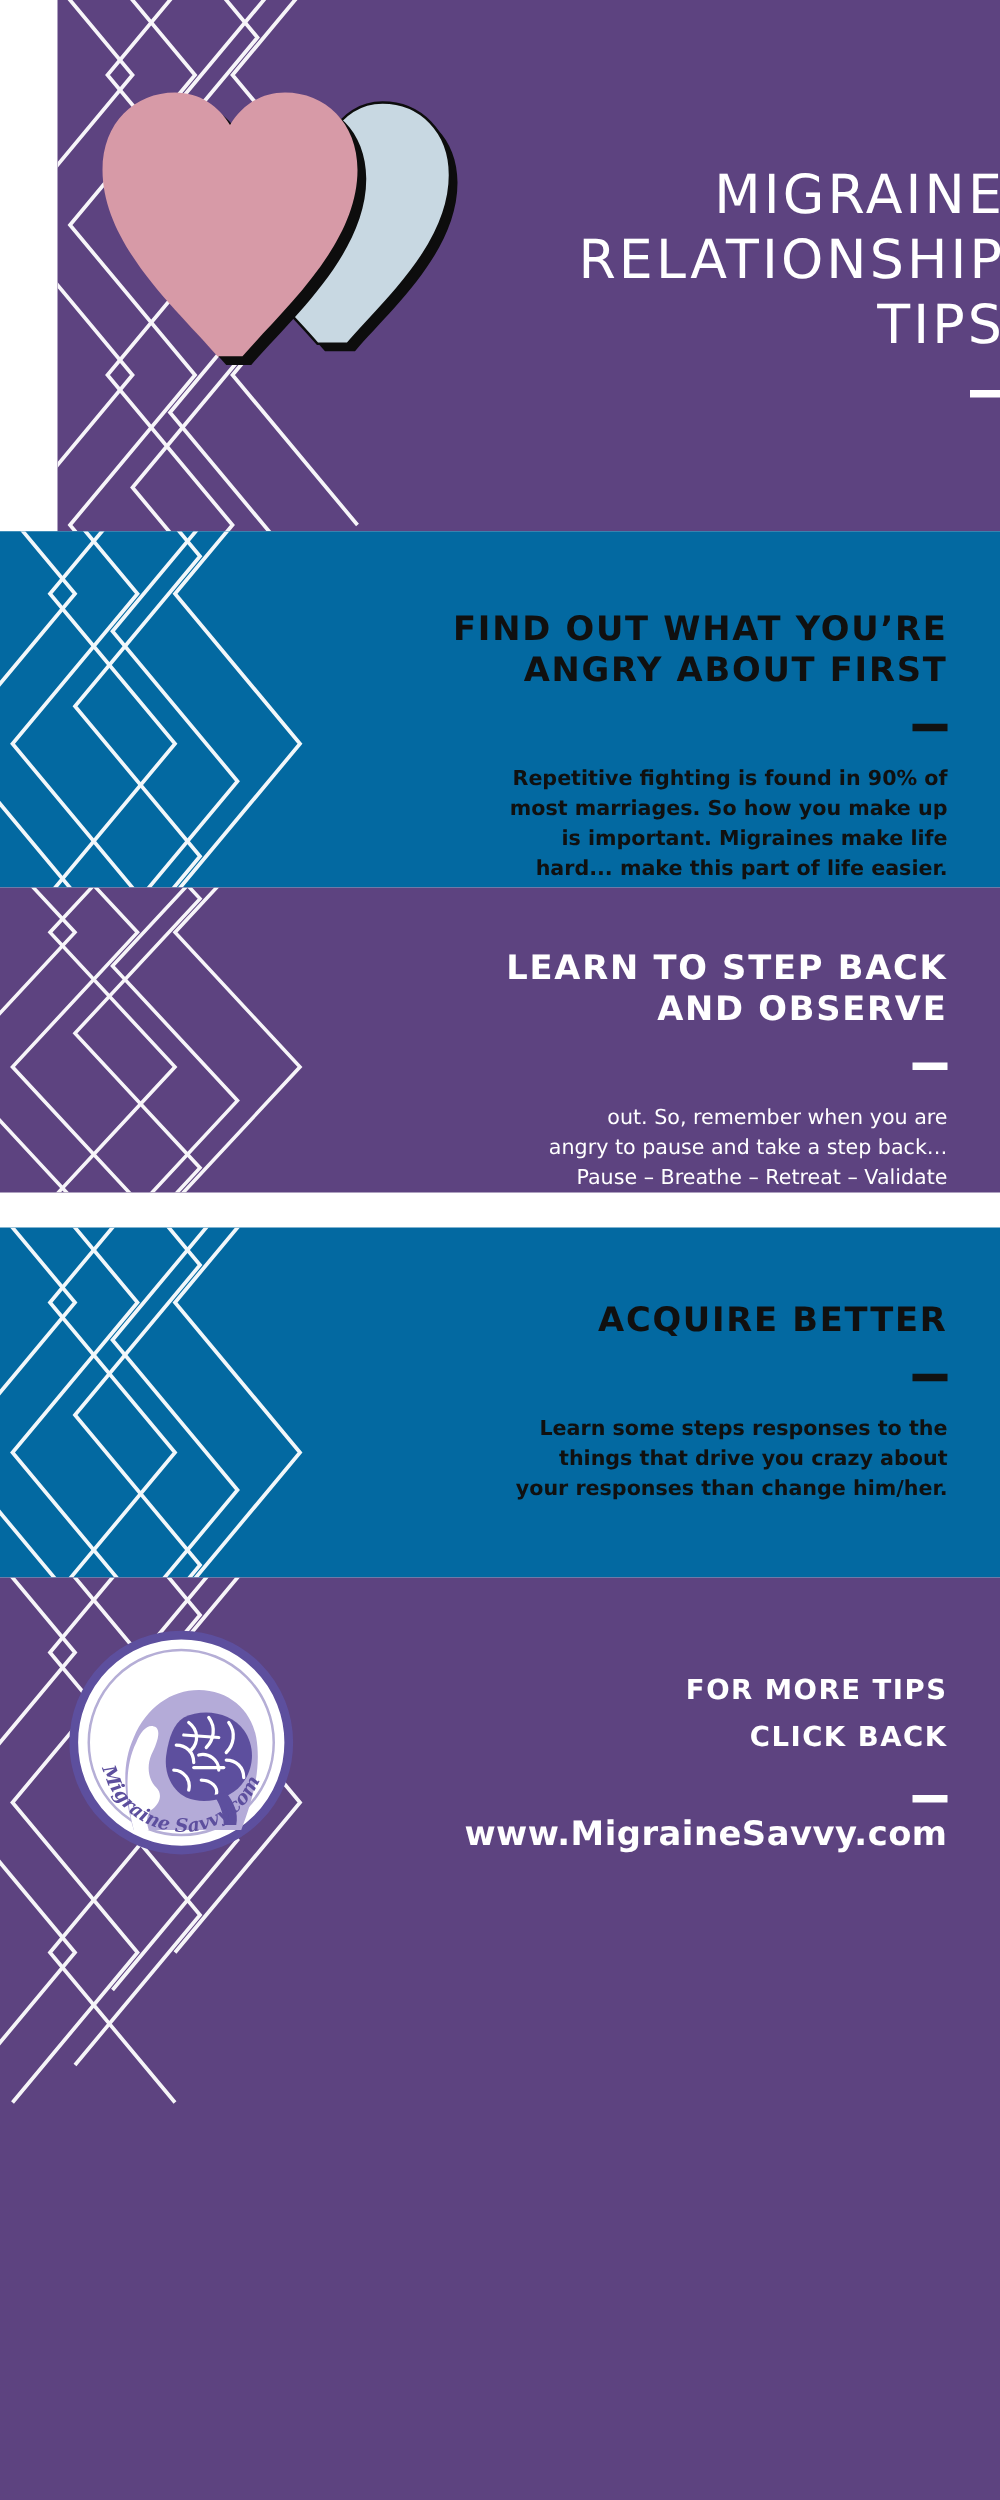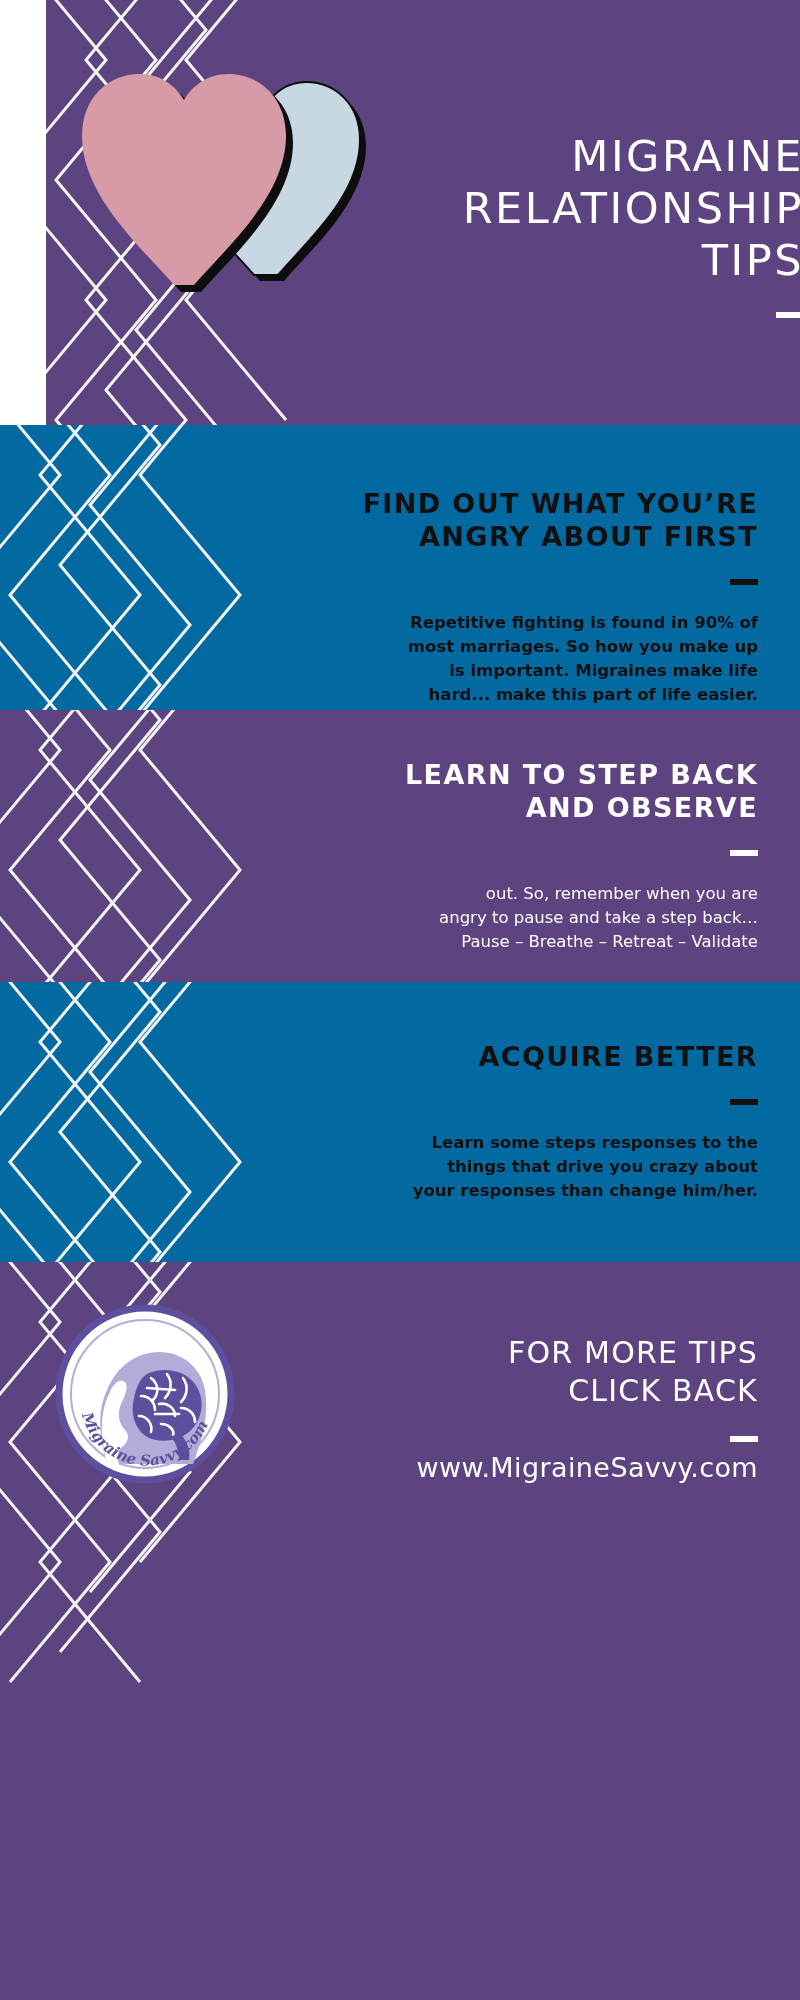--- a/index.html
+++ b/index.html
@@ -87,49 +87,49 @@
     font-size:16.5px;
     line-height:24px;
     margin-top:22px;
   }
   .sec-body.dark{color:#101010;font-weight:600;}
   .sec-body.light{color:#ffffff;font-weight:400;}
 
   
   #sec1{top:425px;height:285px;}
   #sec1 .content{top:62px;}
-  #sec2{top:710px;height:272px;}
+  #sec2{top:710px;height:244px;}
   #sec2 .content{top:48px;}
   #sec3{top:982px;height:280px;}
   #sec3 .content{top:58px;}
   #footer{top:1262px;height:738px;}
 
   
   .footer-text{
     position:absolute;
     right:42px;
     top:72px;
     width:430px;
     text-align:right;
   }
   .footer-cta{
     color:#ffffff;
-    font-size:30px;
+    font-size:22px;
     letter-spacing:1.2px;
     line-height:38px;
-    font-weight:400;
+    font-weight:700;
   }
   .footer-url{
     position:absolute;
     right:42px;
     top:190px;
     color:#ffffff;
     font-size:27px;
     letter-spacing:0.4px;
-    font-weight:400;
+    font-weight:700;
     text-align:right;
     width:430px;
   }
   .logo{
     position:absolute;
     left:55px;
     top:42px;
     width:180px;
     height:180px;
   }

